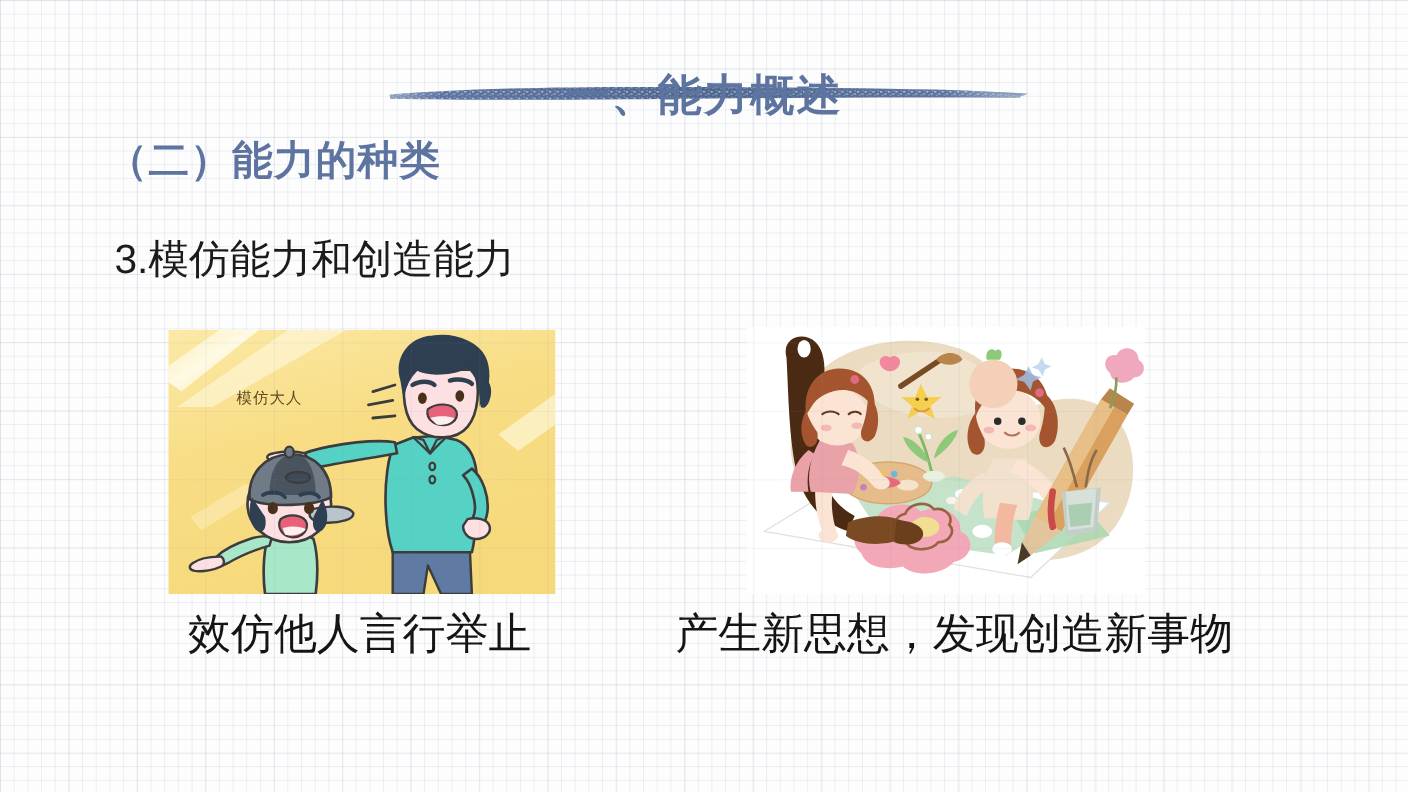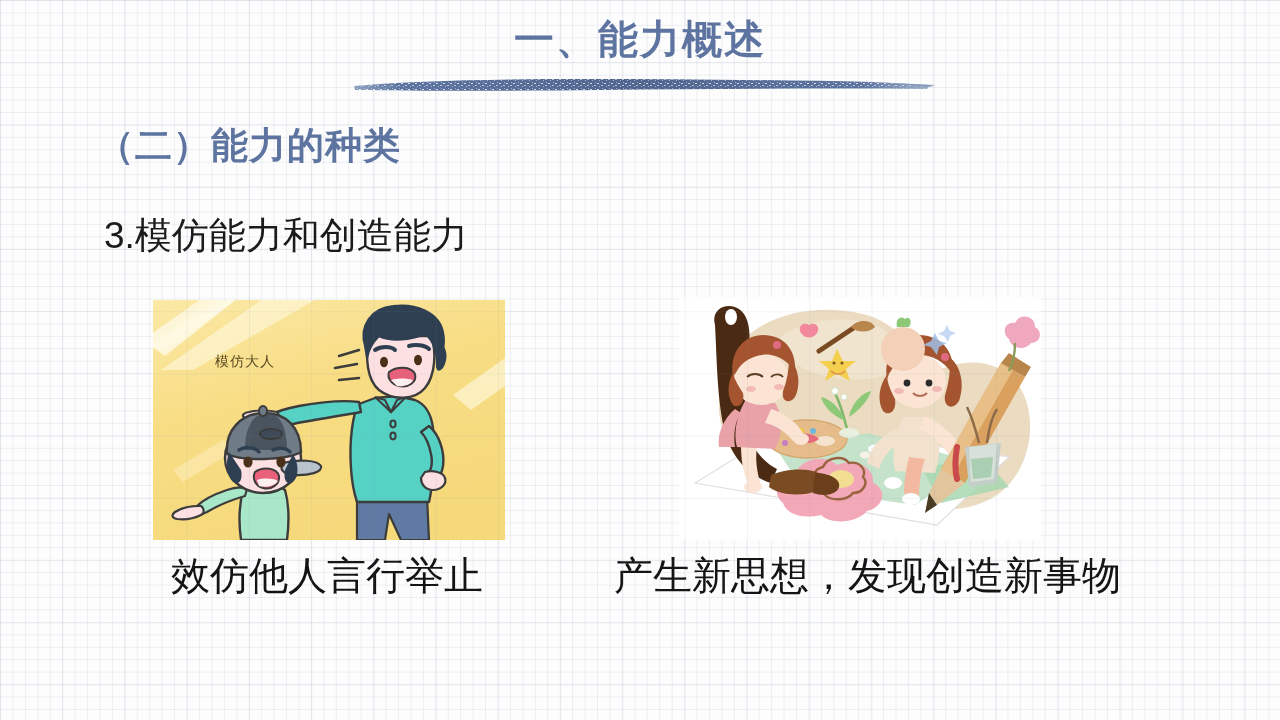--- a/index.html
+++ b/index.html
@@ -48,20 +48,21 @@
     z-index: 3;
   }
   .slide-title {
     font-size: 40px;
     font-weight: bold;
     color: #5d7characters;
     color: #5d74a0;
     letter-spacing: 2px;
     line-height: 1.15;
     white-space: nowrap;
+    margin-top: 48px;
   }
   .title-underline {
     position: absolute;
     left: 352px;
     top: 76px;
     width: 585px;
     height: 17px;
     z-index: 2;
   }
 

